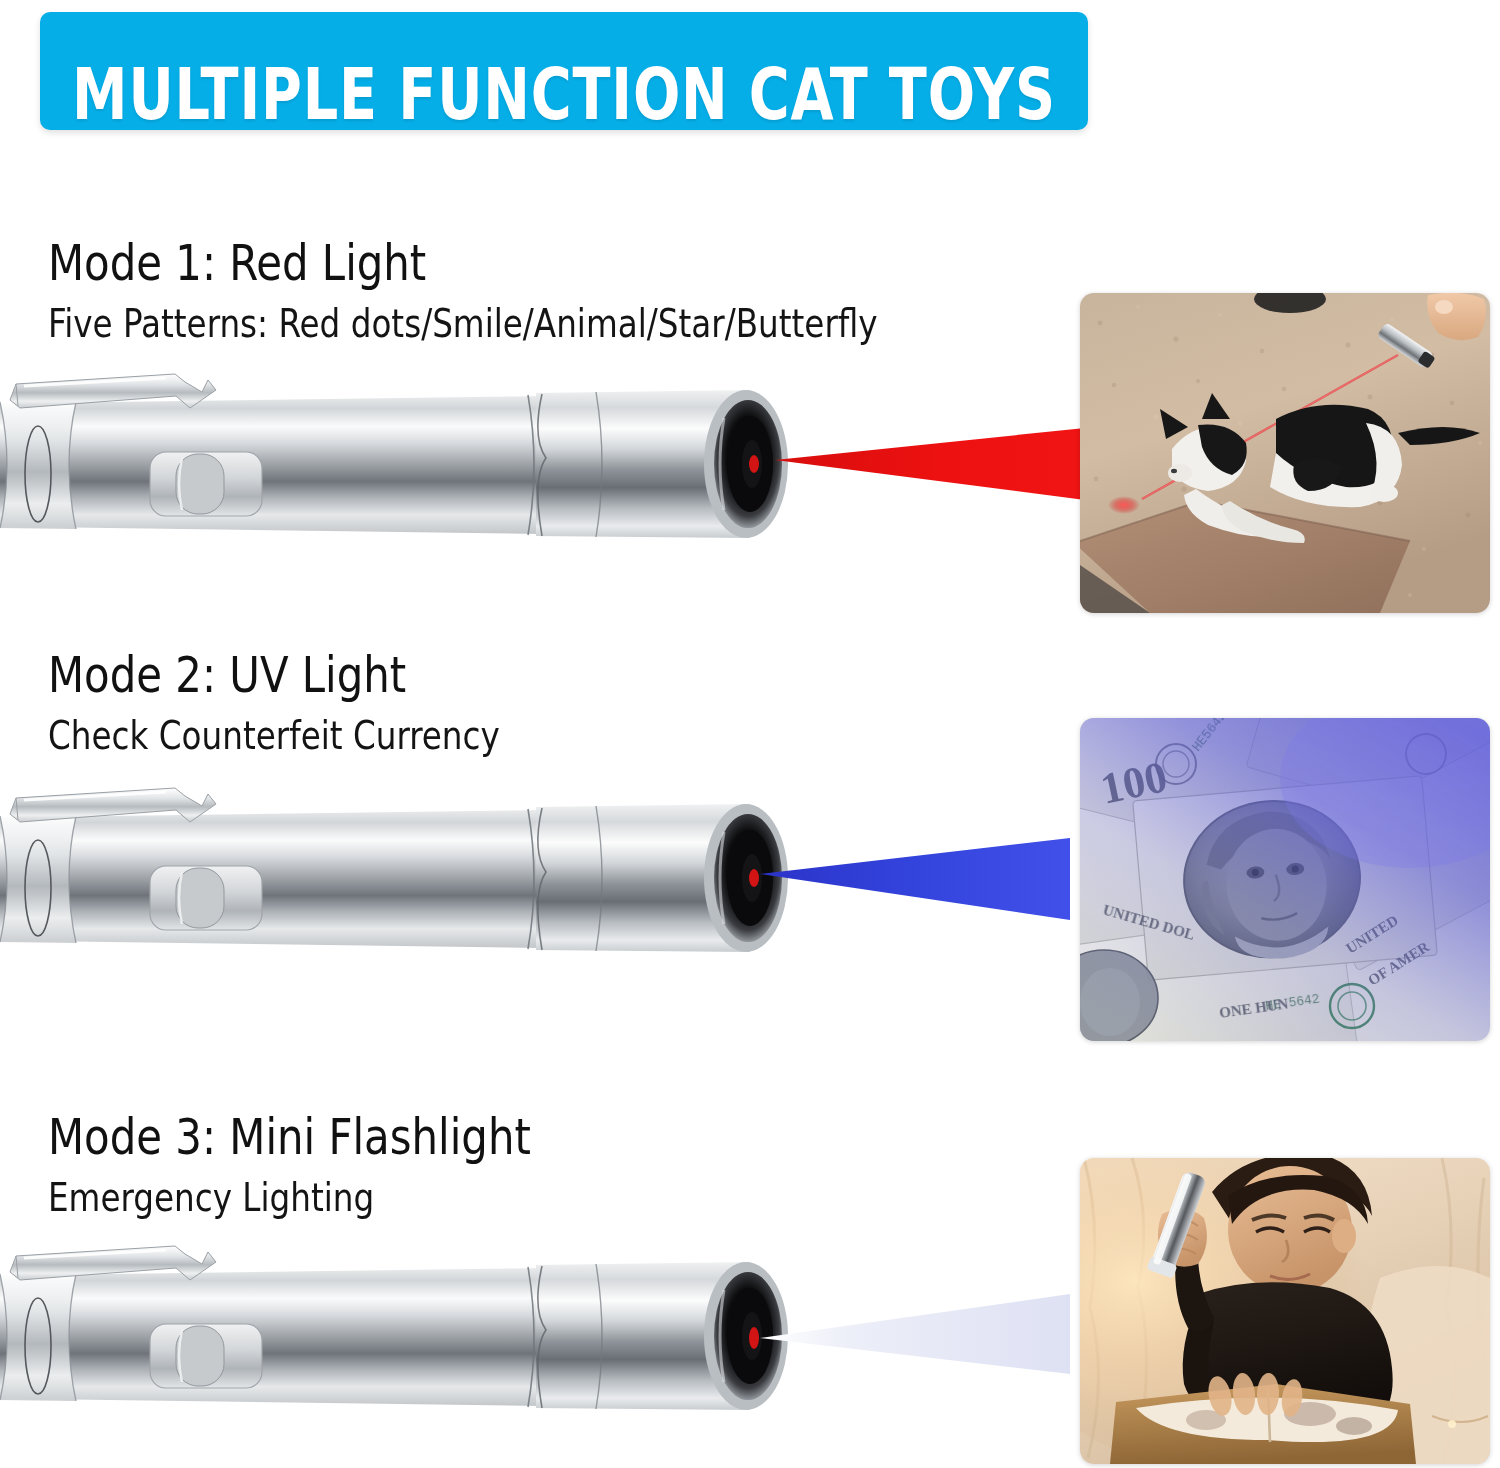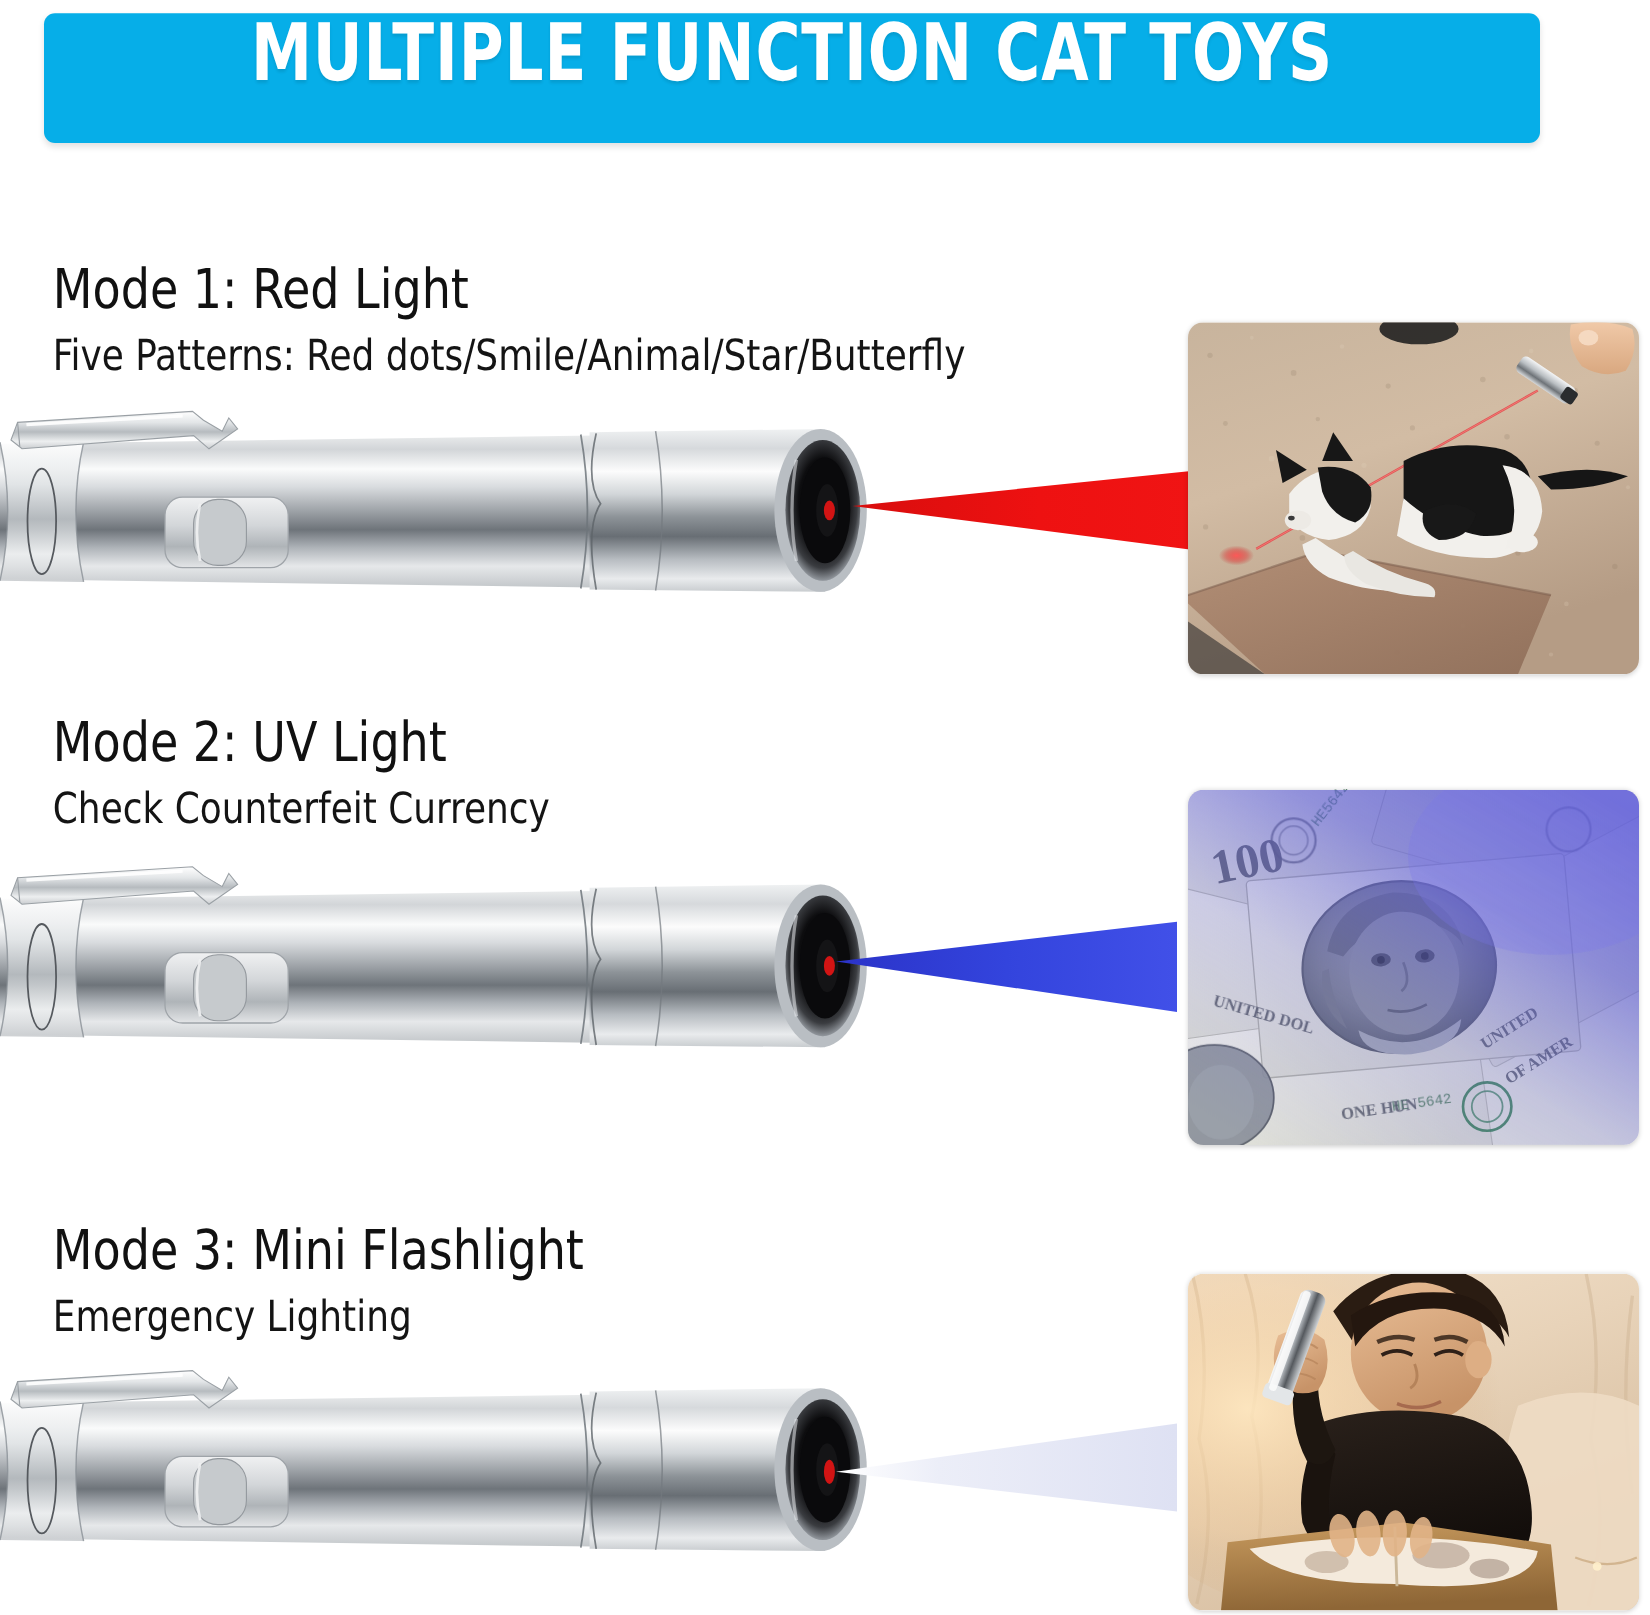--- a/index.html
+++ b/index.html
@@ -18,26 +18,26 @@
     width: 1500px;
     height: 1468px;
     background: #ffffff;
   }
 
   
   #header-banner {
     position: absolute;
     left: 40px;
     top: 12px;
-    width: 1360px;
+    width: 1048px;
     height: 118px;
     background: #06AEE8;
     border-radius: 10px;
     display: flex;
-    align-items: flex-start;
+    align-items: flex-end;
     justify-content: center;
     box-shadow: 0 3px 6px rgba(0,0,0,0.12);
   }
   #header-title {
     color: #ffffff;
     font-family: "Liberation Sans Narrow", "DejaVu Sans Condensed", "Liberation Sans", sans-serif;
     font-size: 72px;
     font-weight: bold;
     letter-spacing: 1px;
     transform: scaleX(0.86);

